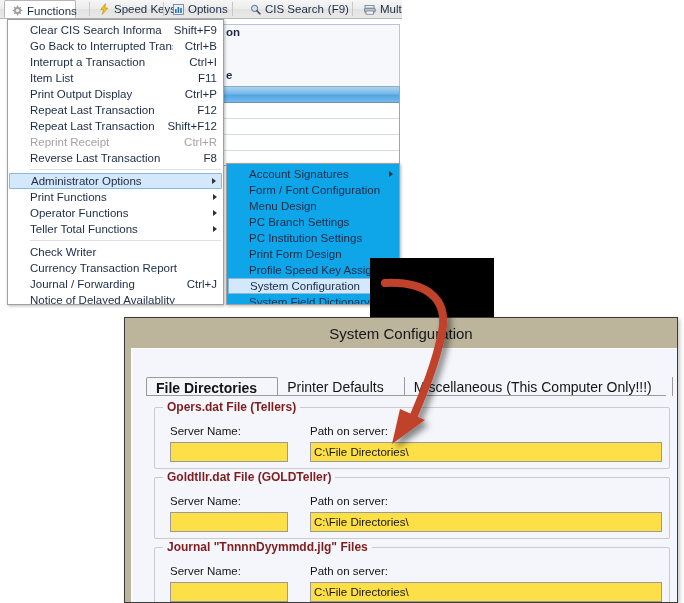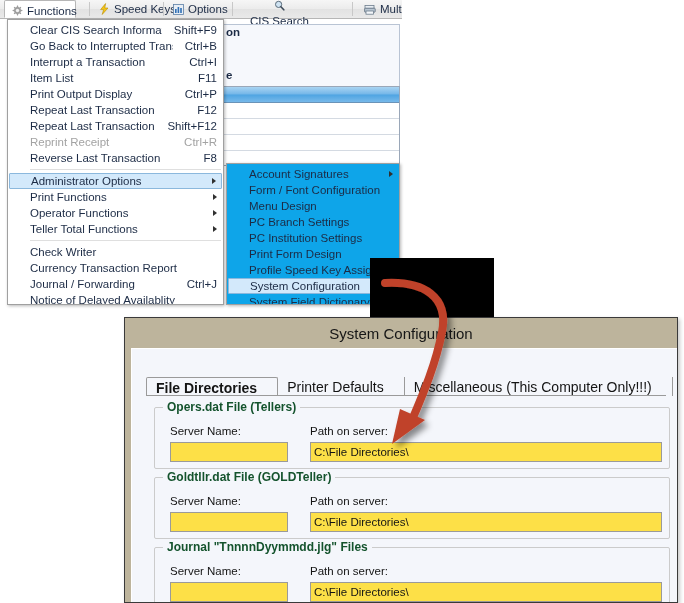--- a/index.html
+++ b/index.html
@@ -266,21 +266,21 @@
     box-sizing: border-box;
     background: transparent;
   }
   .group-title {
     position: absolute;
     left: 8px; top: -8px;
     background: #f4f6fb;
     padding: 0 4px;
     font-size: 12px;
     font-weight: bold;
-    color: #14532d;
+    color: #7f1d1d;
     white-space: nowrap;
   }
   .fld-label {
     position: absolute;
     font-size: 11.5px;
     color: #141414;
     white-space: nowrap;
   }
   .textbox {
     position: absolute;
@@ -342,21 +342,21 @@
           <rect x="2" y="5" width="1.6" height="4" fill="#2f6fb5"></rect>
           <rect x="4.6" y="3" width="1.6" height="6" fill="#2f6fb5"></rect>
           <rect x="7.2" y="4" width="1.6" height="5" fill="#2f6fb5"></rect>
         </svg>
       </span>
       <span>Options</span>
     </div>
 
     <div class="ribbon-sep" style="left:232px;"></div>
 
-    <div class="ribbon-tab" style="left:244px;flex-direction:column;">
+    <div class="ribbon-tab" style="left:244px;">
       <span class="ico">
         <svg width="11" height="11" viewBox="0 0 11 11">
           <circle cx="4.6" cy="4.4" r="3.1" fill="#cfe3f2" stroke="#5a6b7a" stroke-width="1"></circle>
           <line x1="6.9" y1="6.8" x2="9.8" y2="9.8" stroke="#3c4a58" stroke-width="1.6" stroke-linecap="round"></line>
         </svg>
       </span>
       <span>CIS Search</span>
       <span>(F9)</span>
     </div>
 

